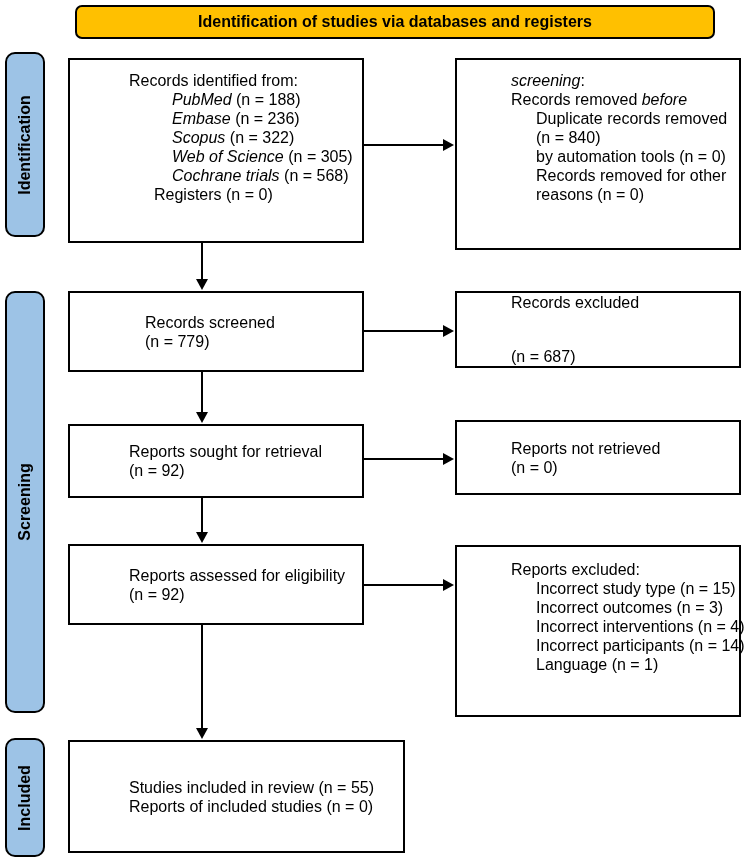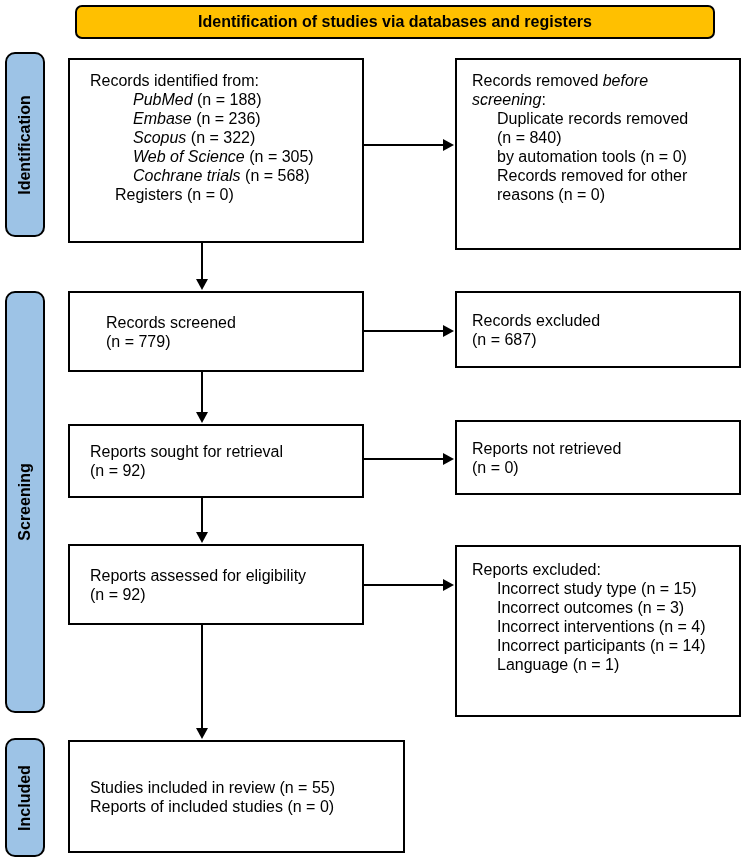--- a/index.html
+++ b/index.html
@@ -34,30 +34,30 @@
   #stage-identification{top:52px;height:185px;}
   #stage-screening{top:291px;height:422px;}
   #stage-included{top:738px;height:119px;}
 
   
   .box{
     position:absolute;background:var(--box-bg,#fff);
     border:2px solid var(--stroke,#000);
     font-size:16px;line-height:19px;box-sizing:border-box;
   }
-  .box .line{white-space:nowrap;}
+  .box .line{white-space:nowrap;margin-left:39px;}
   .box .ind1{padding-left:25px;}
   .box .ind2{padding-left:43px;}
   .it{font-style:italic;}
   .vcenter{display:flex;flex-direction:column;justify-content:center;}
 
   #box-records-identified{left:68px;top:58px;width:296px;height:185px;padding:11px 8px 8px 20px;}
   #box-records-removed{left:455px;top:58px;width:286px;height:192px;padding:11px 8px 8px 15px;}
   #box-records-screened{left:68px;top:291px;width:296px;height:81px;padding-left:36px;}
-  #box-records-excluded{left:455px;top:291px;width:286px;height:77px;padding-left:15px;}
+  #box-records-excluded{left:455px;top:291px;width:286px;height:77px;padding-left:15px;justify-content:space-between;}
   #box-reports-sought{left:68px;top:424px;width:296px;height:74px;padding-left:20px;}
   #box-reports-not-retrieved{left:455px;top:420px;width:286px;height:75px;padding-left:15px;}
   #box-reports-assessed{left:68px;top:544px;width:296px;height:81px;padding-left:20px;}
   #box-reports-excluded{left:455px;top:545px;width:286px;height:172px;padding:13px 8px 8px 15px;}
   #box-studies-included{left:68px;top:740px;width:337px;height:113px;padding-left:20px;}
 
   
   .varrow{position:absolute;width:2px;background:var(--stroke,#000);}
   .varrow::after{
     content:"";position:absolute;bottom:-10px;left:-5px;
@@ -101,22 +101,22 @@
   <div class="box" id="box-records-identified">
       <div class="line"><span>Records identified from:</span></div>
       <div class="line ind2"><span class="it">PubMed</span><span> (n = 188)</span></div>
       <div class="line ind2"><span class="it">Embase</span><span> (n = 236)</span></div>
       <div class="line ind2"><span class="it">Scopus</span><span> (n = 322)</span></div>
       <div class="line ind2"><span class="it">Web of Science</span><span> (n = 305)</span></div>
       <div class="line ind2"><span class="it">Cochrane trials</span><span> (n = 568)</span></div>
       <div class="line ind1"><span>Registers (n = 0)</span></div>
     </div>
   <div class="box" id="box-records-removed">
+      <div class="line"><span class="it">screening</span><span>:</span></div>
       <div class="line"><span>Records removed </span><span class="it">before</span></div>
-      <div class="line"><span class="it">screening</span><span>:</span></div>
       <div class="line ind1"><span>Duplicate records removed</span></div>
       <div class="line ind1"><span>(n = 840)</span></div>
       <div class="line ind1"><span>by automation tools (n = 0)</span></div>
       <div class="line ind1"><span>Records removed for other</span></div>
       <div class="line ind1"><span>reasons (n = 0)</span></div>
     </div>
   <div class="box vcenter" id="box-records-screened">
       <div class="line"><span>Records screened</span></div>
       <div class="line"><span>(n = 779)</span></div>
     </div>

